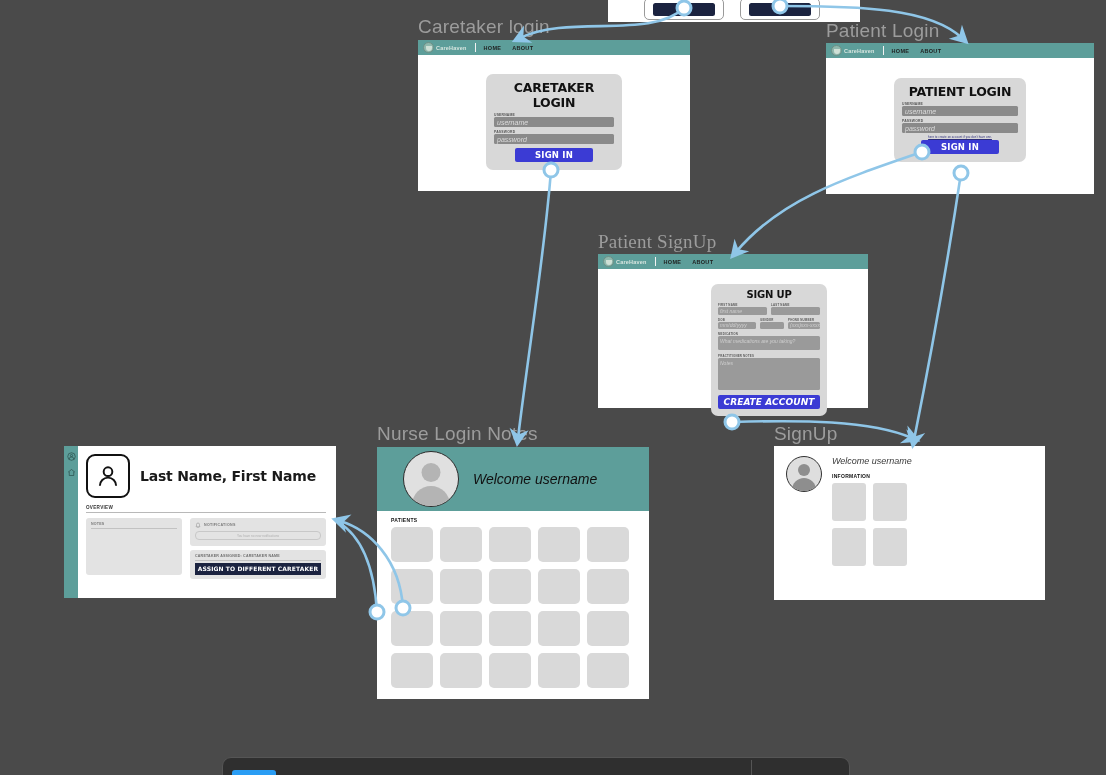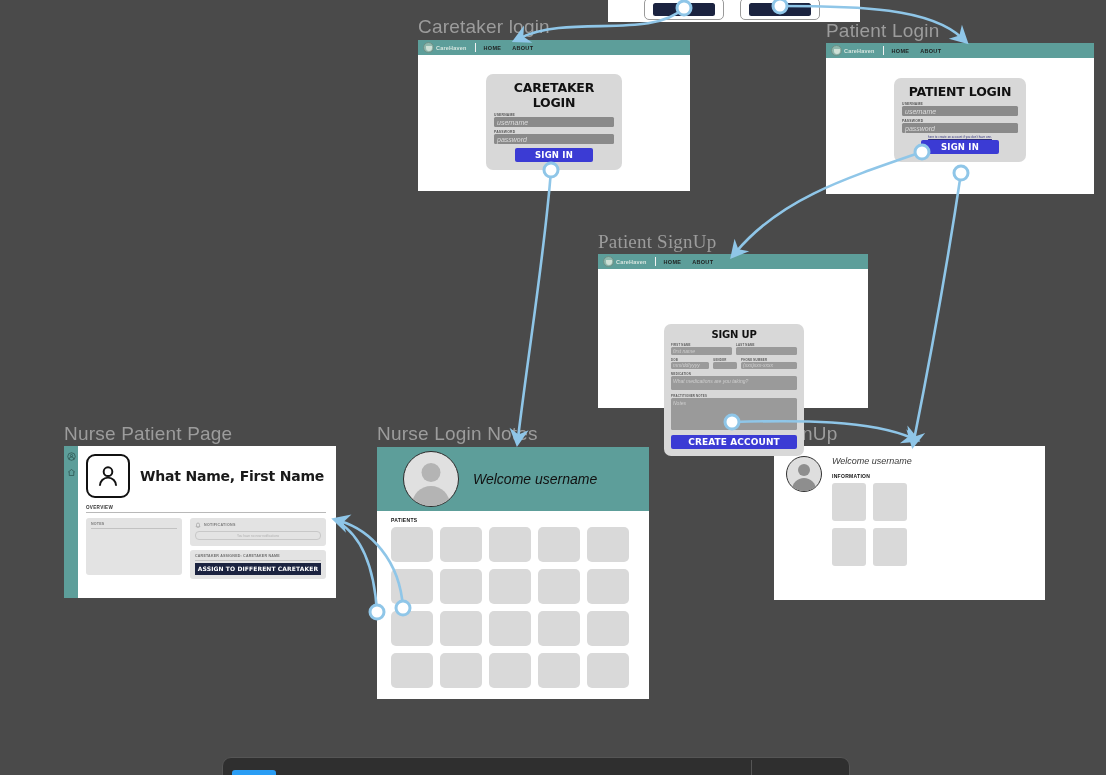--- a/index.html
+++ b/index.html
@@ -197,21 +197,21 @@
       <div class="ch-logo-wrap">
         <span class="ch-logo"></span>
         <span class="ch-name">CareHaven</span>
       </div>
       <span class="ch-divide"></span>
       <span class="ch-link">HOME</span>
       <span class="ch-link">ABOUT</span>
     </div>
   </div>
 
-  <div class="su-card" style="position:absolute; left:664px; top:284px; width:140px; z-index:14;margin-top:40px;">
+  <div class="su-card" style="position:absolute; left:711px; top:284px; width:116px; z-index:14;">
     <div class="su-title">SIGN UP</div>
     <div class="su-row" style="margin-top:3px;">
       <div style="flex:1;">
         <div class="su-lab">FIRST NAME</div>
         <div class="su-in">first name</div>
       </div>
       <div style="flex:1;">
         <div class="su-lab">LAST NAME</div>
         <div class="su-in"></div>
       </div>
@@ -231,45 +231,44 @@
       </div>
     </div>
     <div style="margin-top:3px;">
       <div class="su-lab">MEDICATION</div>
       <div class="su-in" style="height:14px; align-items:flex-start; padding-top:2px;">What medications are you taking?</div>
     </div>
     <div style="margin-top:4px;">
       <div class="su-lab">PRACTITIONER NOTES</div>
       <div class="su-in" style="height:32px; align-items:flex-start; padding-top:2px;">Notes</div>
     </div>
-    <div class="create-btn" style="margin-top:5px;">CREATE ACCOUNT</div>
-  </div>
-
-  <div class="frame-title" style="left:64px; top:423px;">Nurse Patient Page</div>
+    <div class="create-btn" style="margin-top:5px;font-style:italic;">CREATE ACCOUNT</div>
+  </div>
+
   <div class="frame" style="left:64px; top:446px; width:272px; height:152px; display:flex;">
     <div class="npp-side">
       <svg class="npp-ic" viewBox="0 0 24 24" fill="none" stroke="#23423e" stroke-width="1.6">
         <circle cx="12" cy="12" r="10"></circle>
           <circle cx="12" cy="9.5" r="3"></circle>
         <path d="M6 19a6 6 0 0 1 12 0"></path>
       </svg>
       <svg class="npp-ic" viewBox="0 0 24 24" fill="none" stroke="#23423e" stroke-width="1.6">
         <path d="M3 11l9-7 9 7"></path>
           <path d="M6 10v10h12V10"></path>
       </svg>
     </div>
     <div class="npp-body">
       <div class="npp-head">
         <div class="avatar-sq">
           <svg width="26" height="26" viewBox="0 0 24 24" fill="none" stroke="#111" stroke-width="1.8">
             <circle cx="12" cy="8" r="4"></circle>
               <path d="M4.5 21a7.5 7.5 0 0 1 15 0"></path>
           </svg>
         </div>
-        <div class="npp-name">What Name, First Name</div>
+        <div class="npp-name">Last Name, First Name</div>
       </div>
       <div class="ov-label">OVERVIEW</div>
       <div class="ov-rule"></div>
       <div class="npp-cols">
         <div class="notes-box">
           <div class="notes-lab">NOTES</div>
           <div class="notes-rule"></div>
         </div>
         <div style="flex:1;">
           <div class="notif-box">

